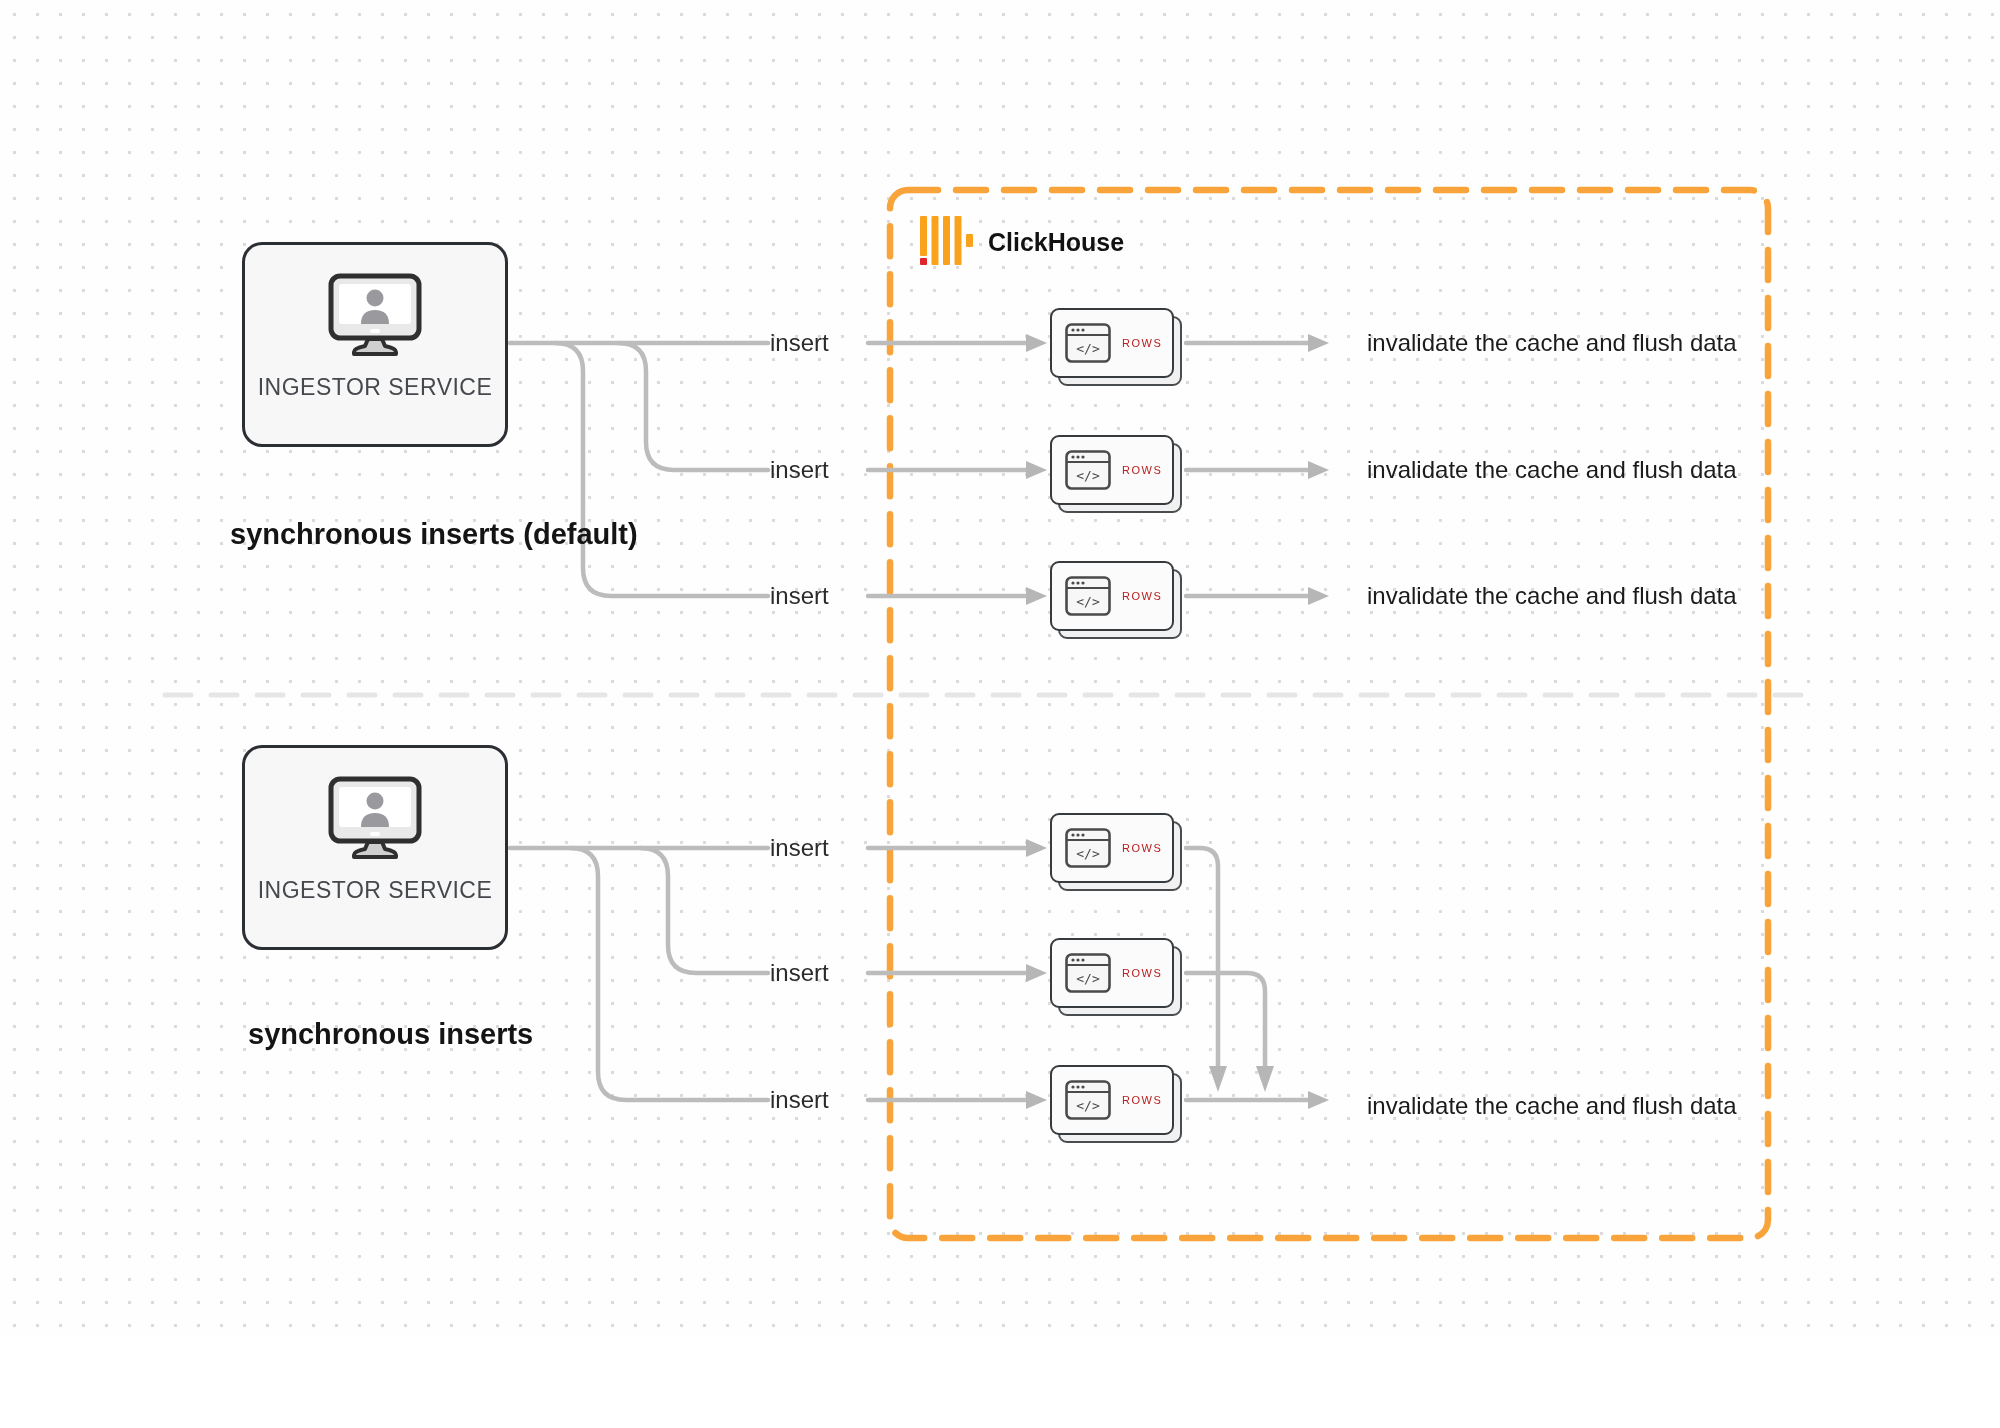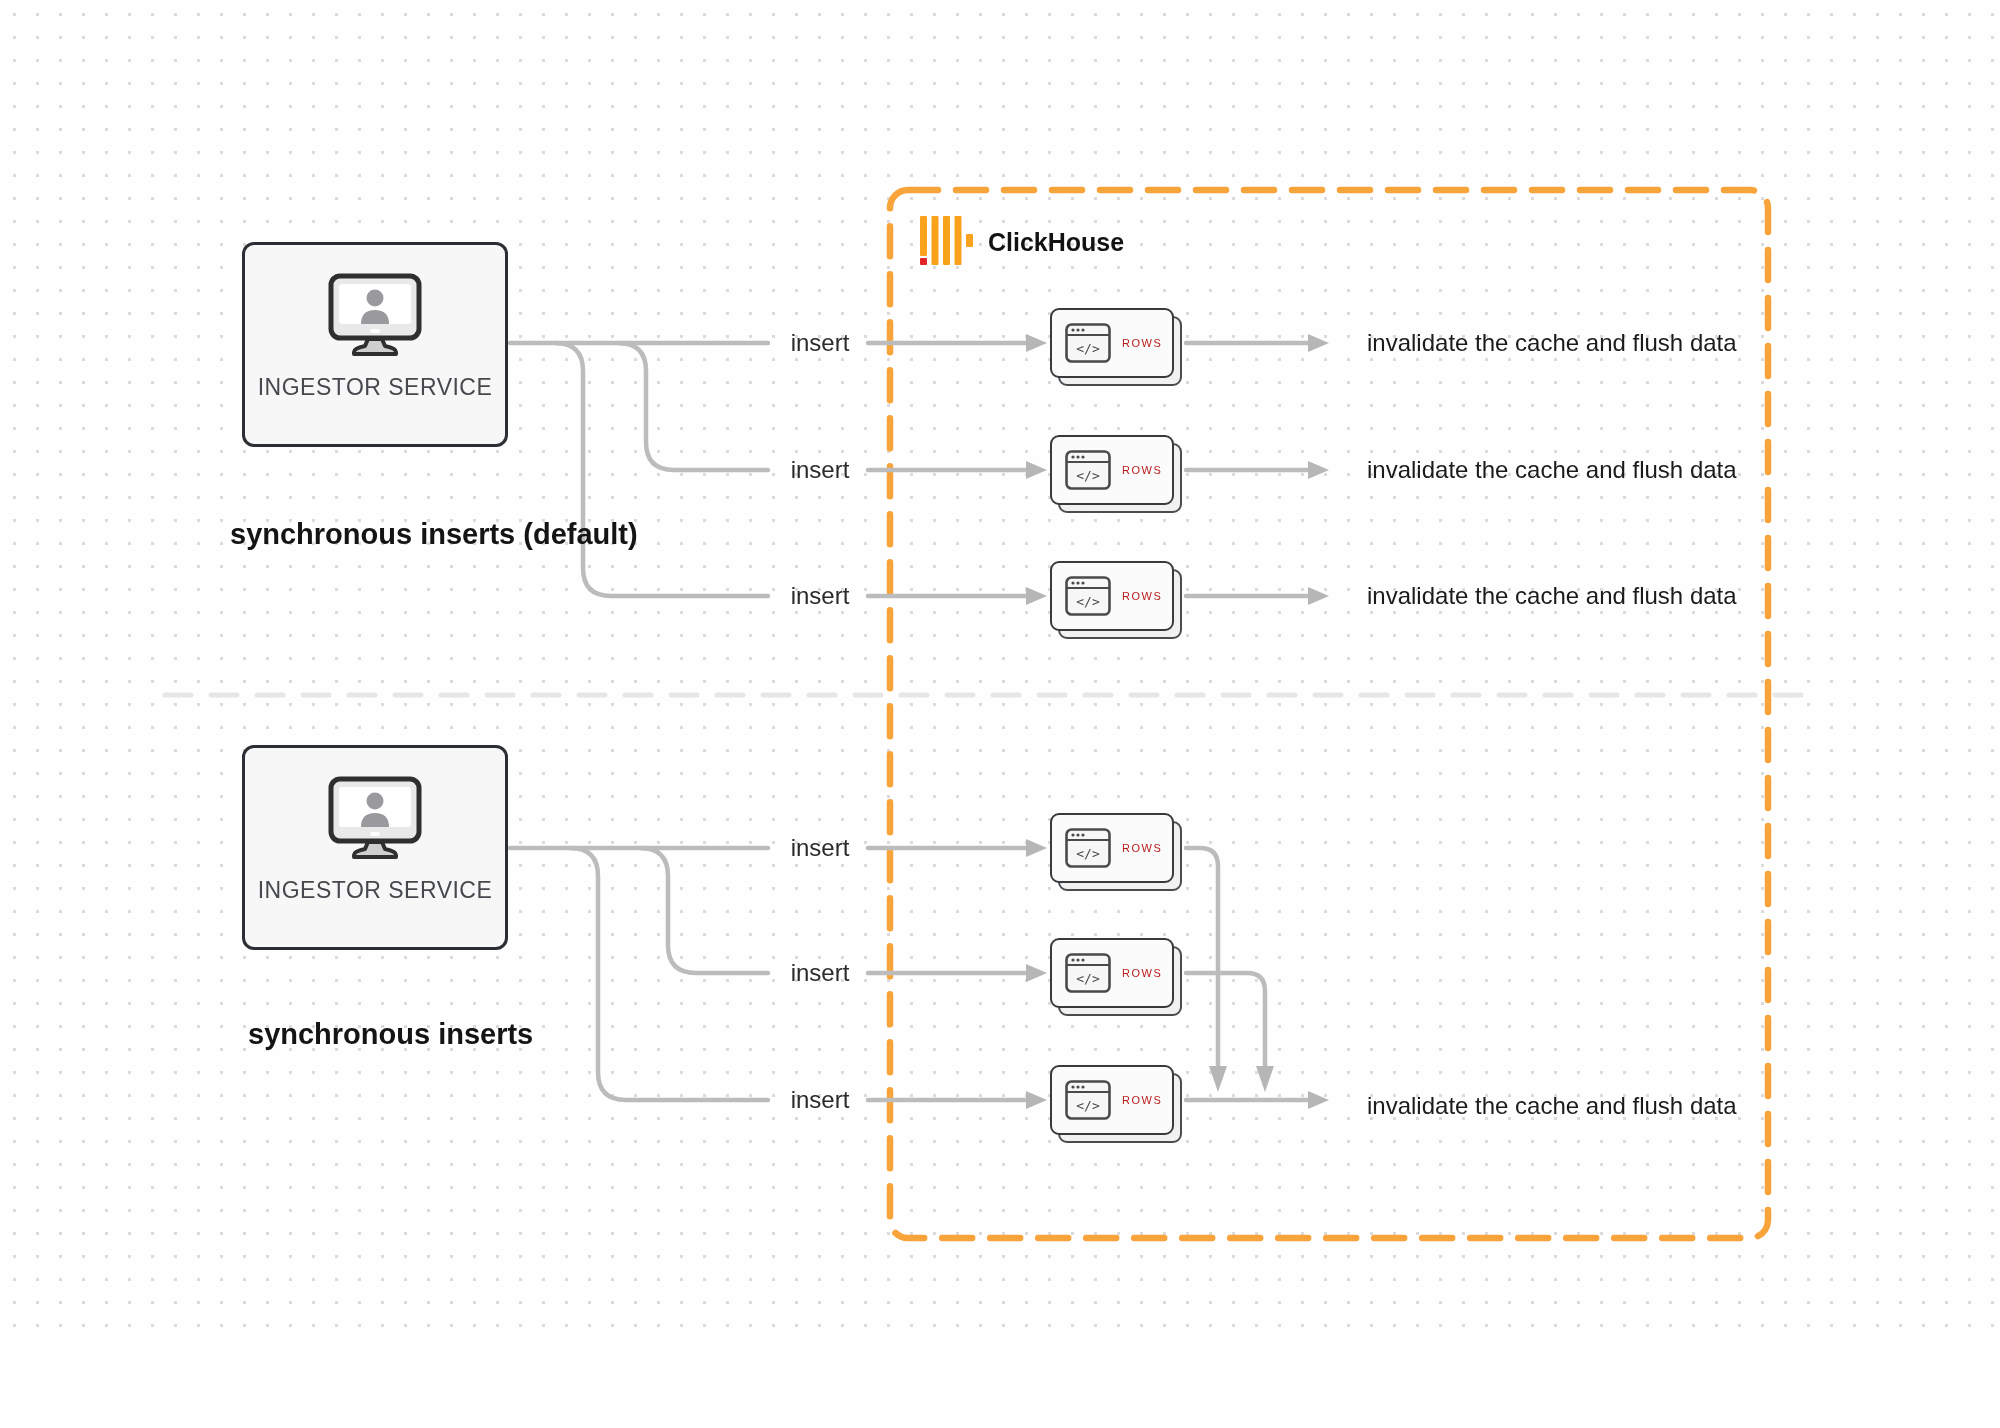--- a/index.html
+++ b/index.html
@@ -10,33 +10,33 @@
     background-color:#FEFEFE;
     background-image:radial-gradient(#DBDBDB 1.7px, rgba(0,0,0,0) 1.9px);
     background-size:23px 23px;
     background-position:3px 3px;
     font-family:"Liberation Sans", sans-serif;
     color:#1b1b1b;
   }
   .connectors{position:absolute;left:0;top:0;}
   .actor-box{
     position:absolute;width:266px;height:205px;box-sizing:border-box;
-    background:#F7F7F7;border:3.5px solid #2b2f33;border-radius:12px;
+    background:#F7F7F7;border:3.5px solid #2b2f33;border-radius:20px;
     display:flex;flex-direction:column;align-items:center;
     padding-top:27px;
   }
   .actor-label{
     margin-top:10px;font-size:23px;color:#45484c;letter-spacing:0.5px;
     white-space:nowrap;
   }
   .caption{
     position:absolute;font-size:29px;font-weight:bold;color:#141414;white-space:nowrap;
   }
   .insert-label{
-    position:absolute;width:100px;text-align:center;font-size:24px;line-height:32px;
+    position:absolute;width:100px;text-align:left;font-size:24px;line-height:32px;
     color:#2b2b2b;white-space:nowrap;
   }
   .result-label{
     position:absolute;font-size:24px;line-height:32px;color:#1b1b1b;white-space:nowrap;margin-left:24px;
   }
   .rows-card{position:absolute;width:134px;height:80px;}
   .rows-card .back{
     position:absolute;left:8px;top:8px;width:124px;height:70px;box-sizing:border-box;
     border:2px solid #4a4d50;border-radius:9px;background:#F1F1F1;
   }

